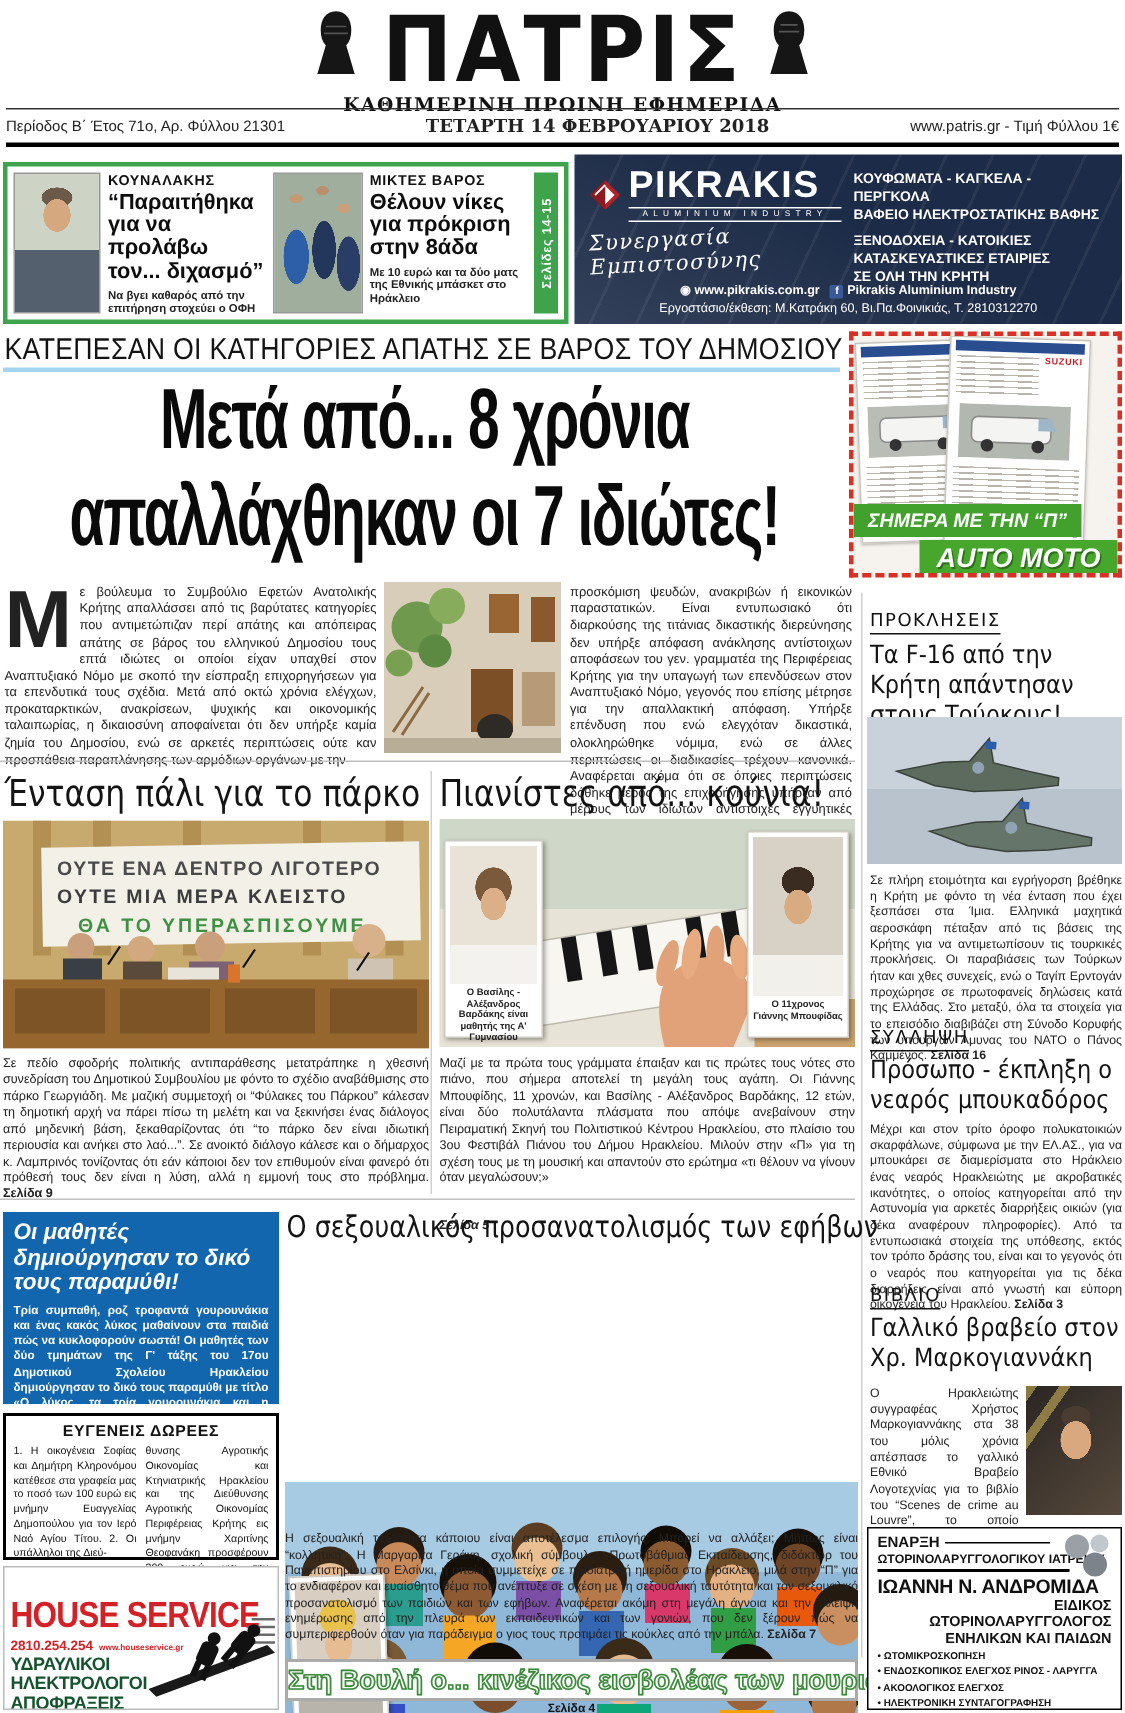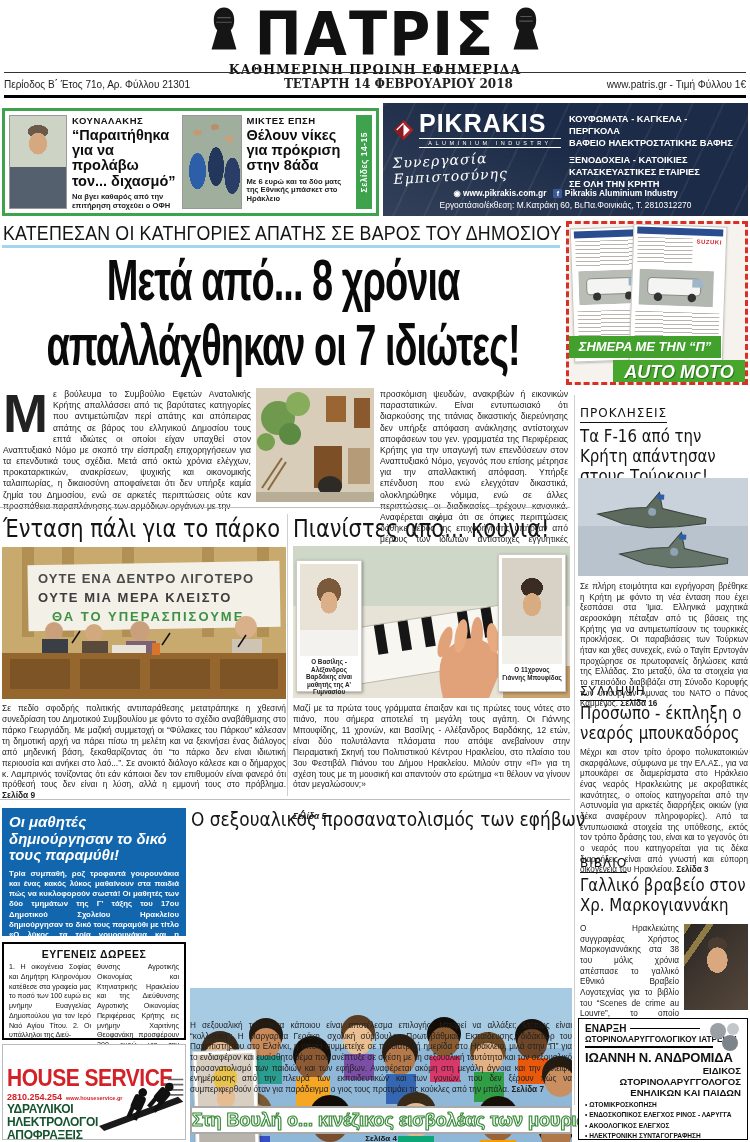--- a/index.html
+++ b/index.html
@@ -150,23 +150,23 @@
     </div>
     <div class="photo" style="width:58px;background:
            radial-gradient(ellipse 7px 5px at 25% 18%, #c59a72 0 60%, rgba(0,0,0,0) 61%),
            radial-gradient(ellipse 7px 5px at 55% 12%, #b98f6d 0 60%, rgba(0,0,0,0) 61%),
            radial-gradient(ellipse 7px 5px at 80% 25%, #caa07a 0 60%, rgba(0,0,0,0) 61%),
            radial-gradient(ellipse 14px 30px at 25% 60%, #2d5fa8 0 60%, rgba(0,0,0,0) 61%),
            radial-gradient(ellipse 13px 32px at 57% 55%, #23365c 0 60%, rgba(0,0,0,0) 61%),
            radial-gradient(ellipse 13px 30px at 85% 65%, #2a3d66 0 60%, rgba(0,0,0,0) 61%),
            linear-gradient(180deg,#9fae9d 0 100%);border:1px solid #999;"></div>
     <div style="flex:1;">
-      <div class="tz-kicker">ΜΙΚΤΕΣ ΕΠΣΗ</div>
+      <div class="tz-kicker">ΜΙΚΤΕΣ ΒΑΡΟΣ</div>
       <div class="tz-head">Θέλουν νίκες για πρόκριση στην 8άδα</div>
-      <div class="tz-sub">Με 6 ευρώ και τα δύο ματς της Εθνικής μπάσκετ στο Ηράκλειο</div>
+      <div class="tz-sub">Με 10 ευρώ και τα δύο ματς της Εθνικής μπάσκετ στο Ηράκλειο</div>
     </div>
     <div class="pagebar">
       <span>Σελίδες 14-15</span>
     </div>
   </div>
 
   <div class="abs pikrakis">
     <div class="pik-stripes"></div>
     <div style="position:relative;display:flex;">
       <div style="width:168px;">

